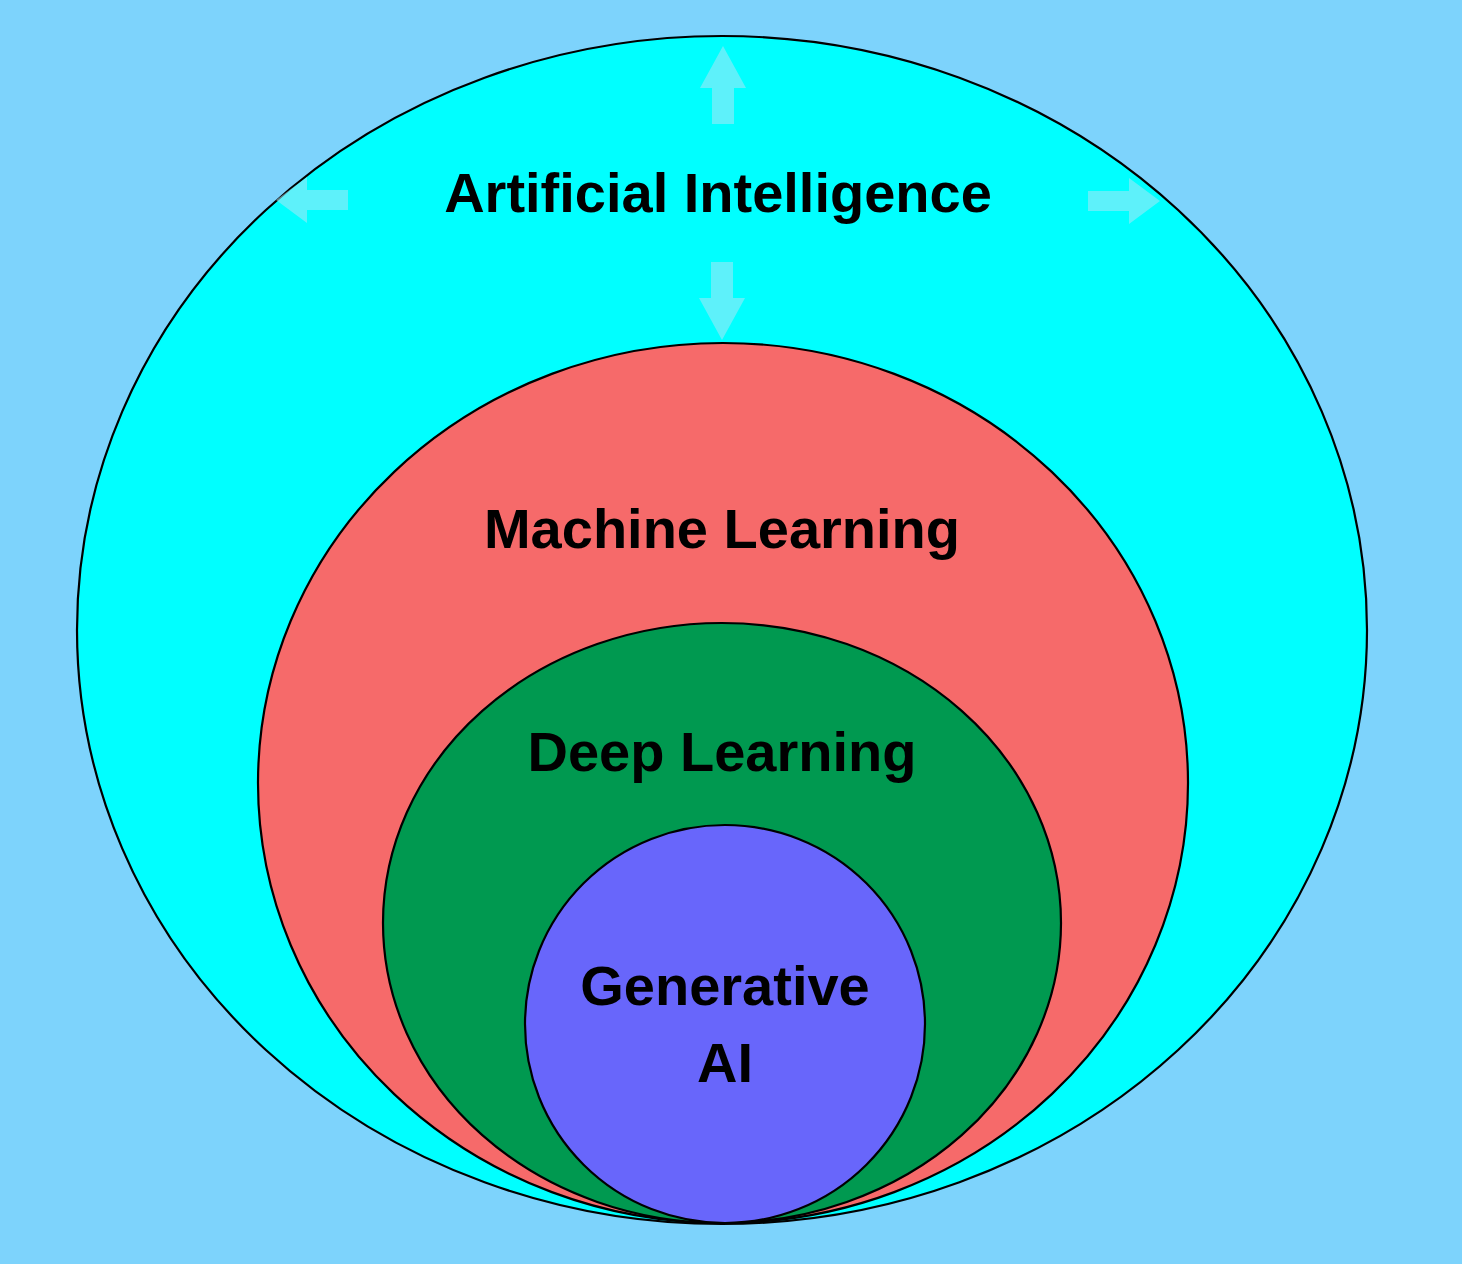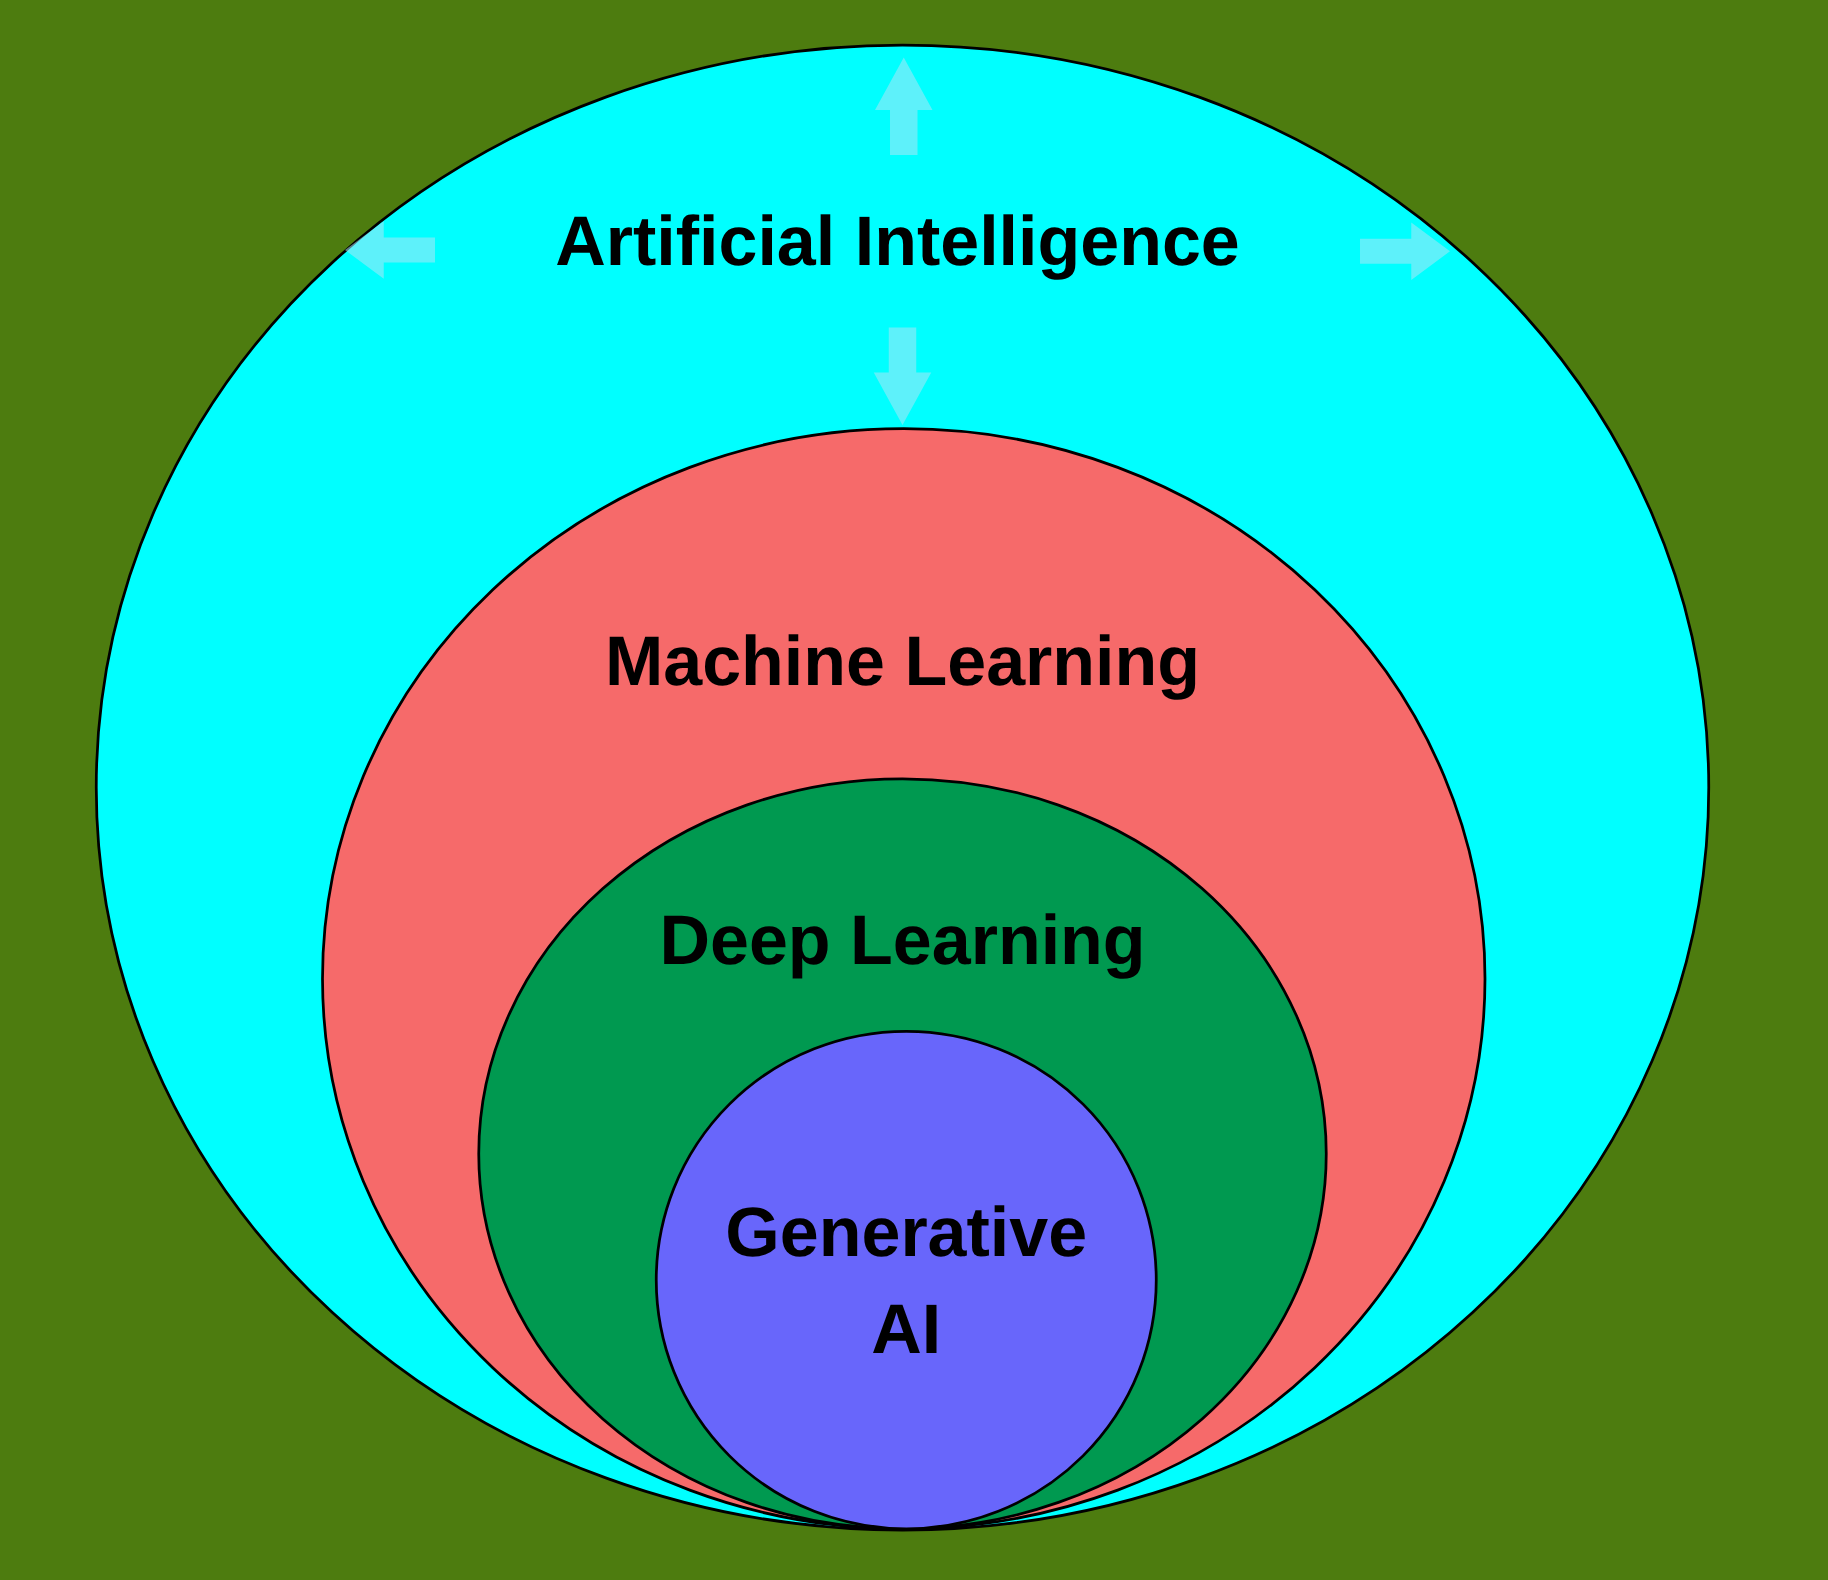--- a/index.html
+++ b/index.html
@@ -7,21 +7,21 @@
     padding: 0;
     background: #ffffff;
     width: 1462px;
     height: 1264px;
     overflow: hidden;
   }
   .stage {
     position: relative;
     width: 1462px;
     height: 1264px;
-    background: #4d7c0f;
+    background: #7dd3fc;
   }
   svg { display: block; }
   .ring-outline {
     stroke: #000000;
     stroke-width: 2.2;
   }
   .ring-label {
     font-family: "Liberation Sans", "DejaVu Sans", sans-serif;
     font-weight: 700;
     font-size: 56px;

